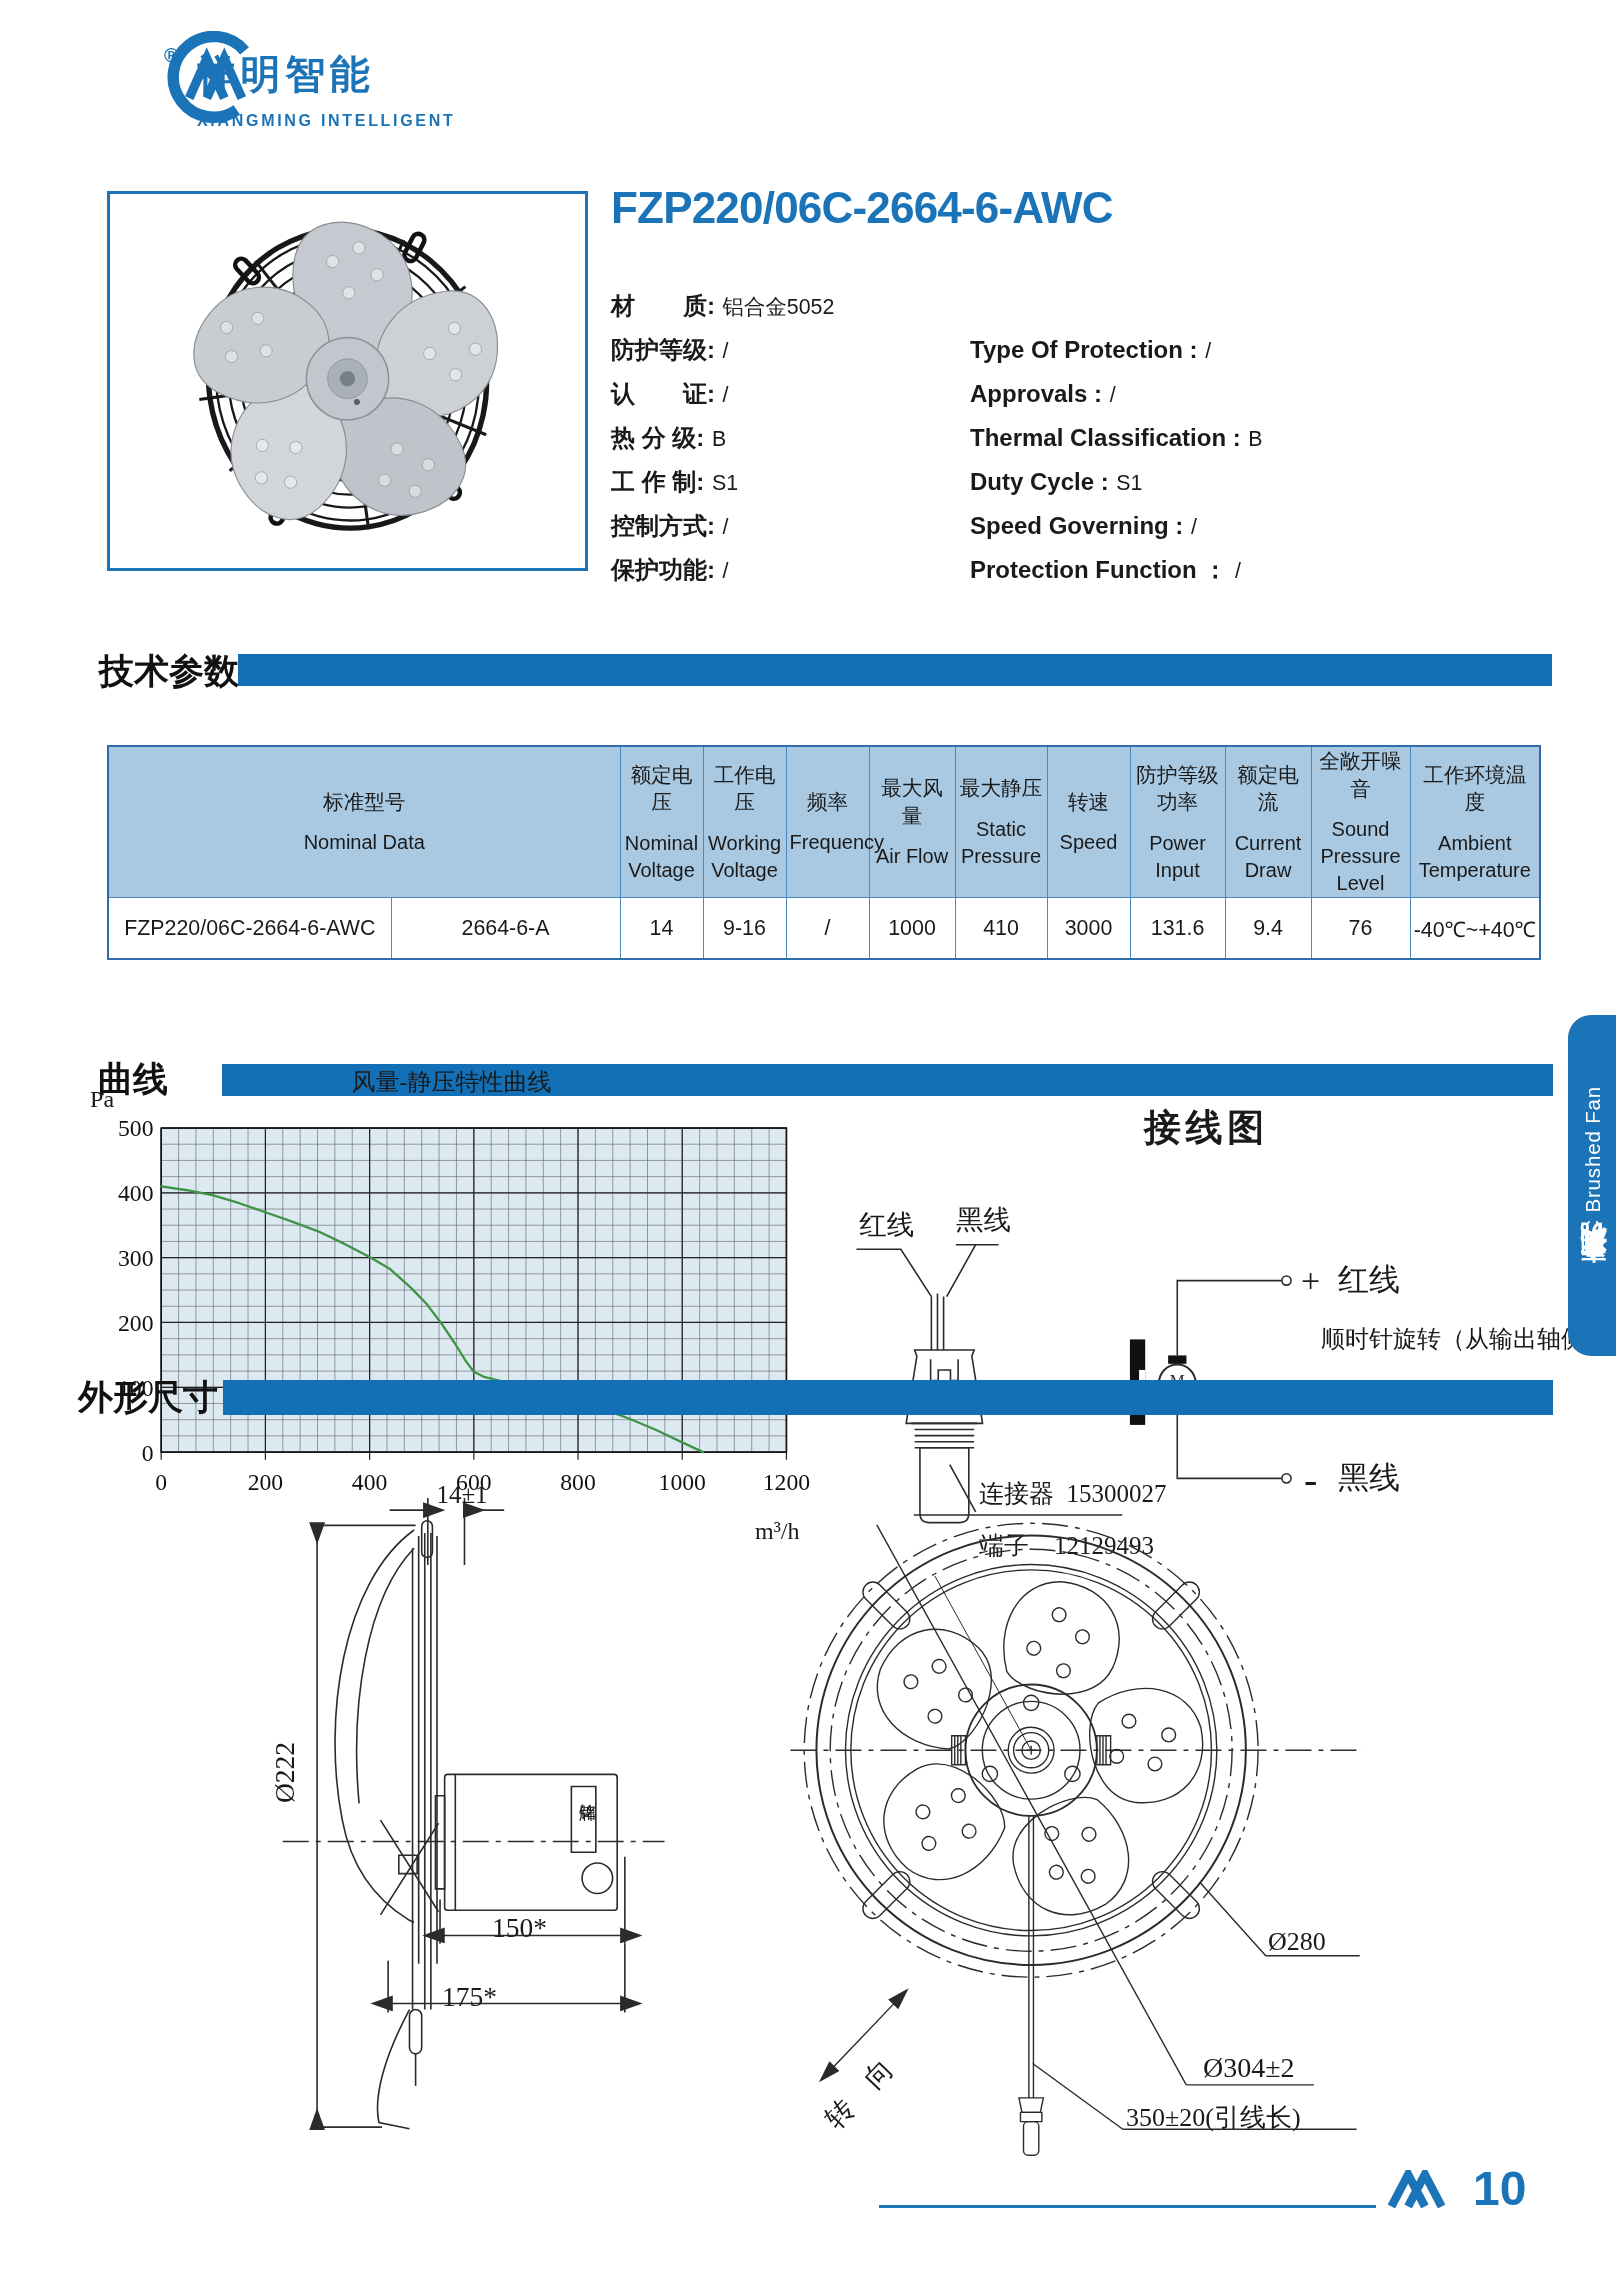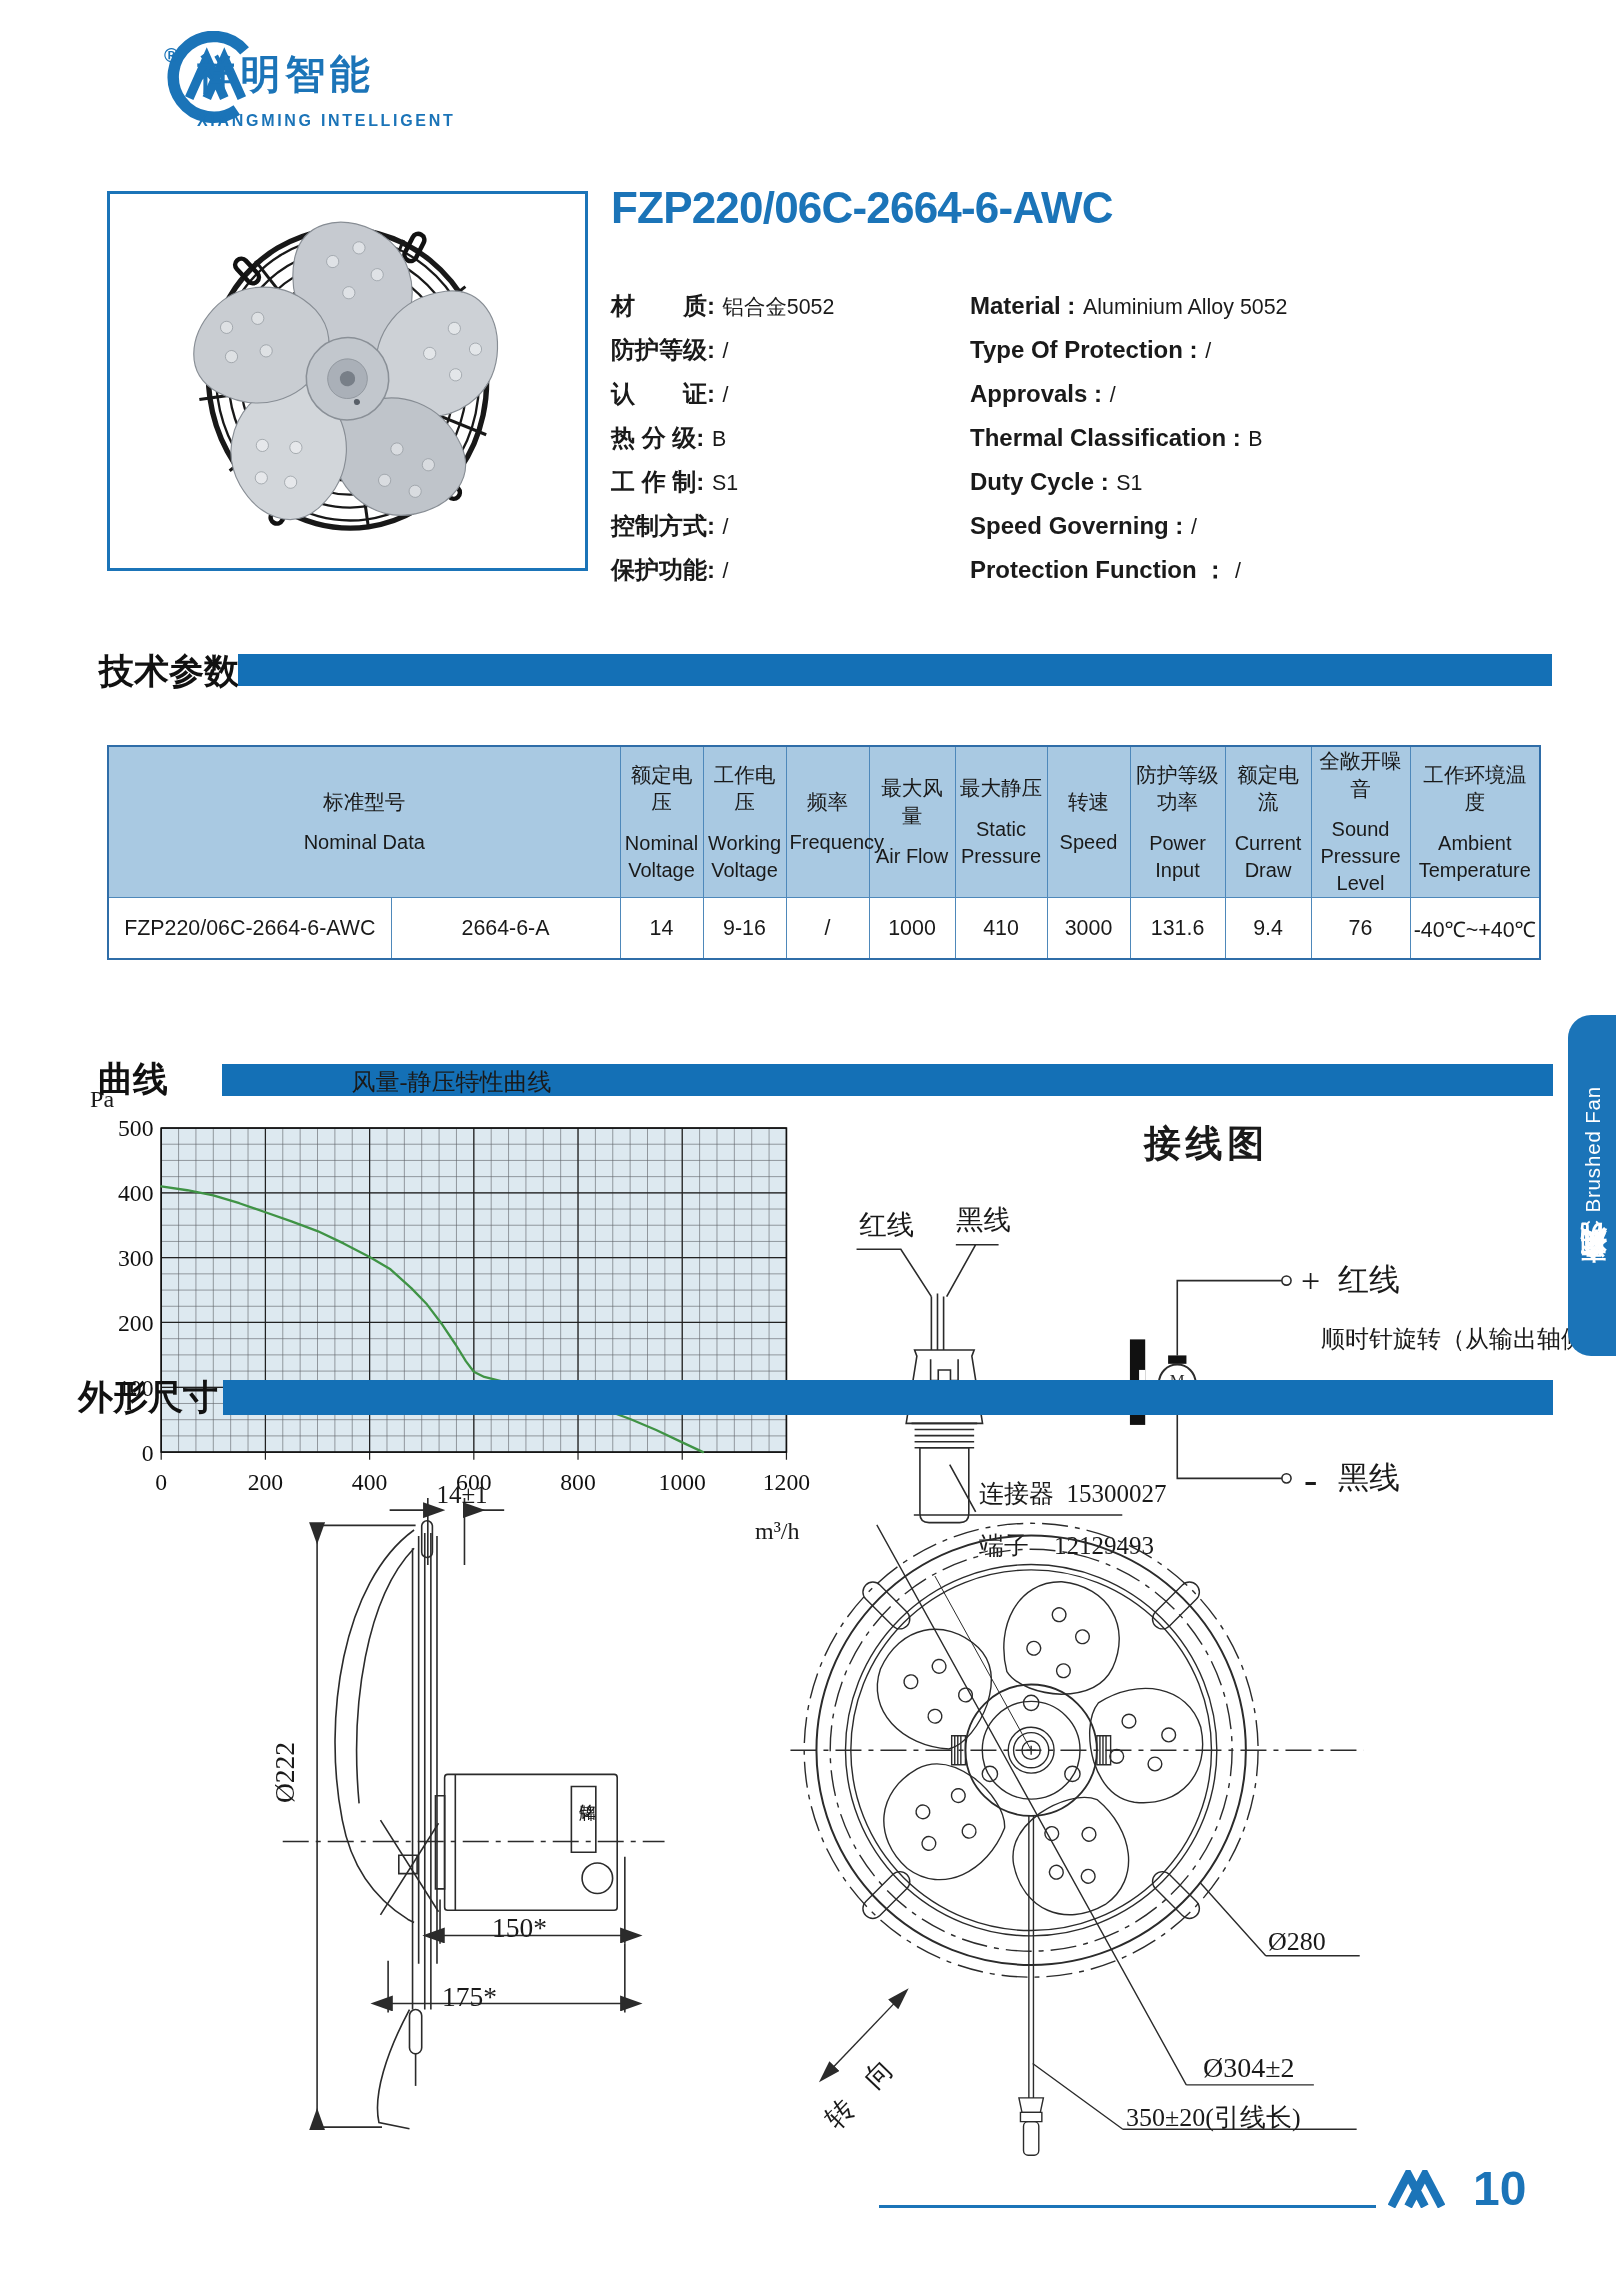--- a/index.html
+++ b/index.html
@@ -144,24 +144,20 @@
     </svg>
   </div>
 
   <div class="product-title">FZP220/06C-2664-6-AWC</div>
 
   <div class="specs">
     <div class="spec-row">
       <div class="spec-cell">
           <span class="spec-label">材　　质:</span>
           <span class="spec-value">铝合金5052</span>
-        </div>
-      <div class="spec-cell">
-          <span class="spec-label">Material :</span>
-          <span class="spec-value">Aluminium Alloy 5052</span>
         </div>
     </div>
     <div class="spec-row">
       <div class="spec-cell">
           <span class="spec-label">防护等级:</span>
           <span class="spec-value">/</span>
         </div>
       <div class="spec-cell">
           <span class="spec-label">Type Of Protection :</span>
           <span class="spec-value">/</span>
@@ -438,21 +434,21 @@
 
         <circle cx="440" cy="415" r="24" stroke-width="2"></circle>
         <path d="M431,424 H449"></path>
       </g>
       <rect x="378" y="358" width="20" height="112" fill="#111"></rect>
       <rect x="390" y="398" width="8" height="30" fill="#fff"></rect>
       <rect x="428" y="379" width="24" height="11" fill="#111"></rect>
       <rect x="428" y="440" width="24" height="11" fill="#111"></rect>
       <text x="440" y="419" text-anchor="middle" font-size="22" font-family="Liberation Serif,serif" fill="#2b2b2b">M</text>
     </svg>
-    <div class="t" style="left:303px;top:37px;font-size:37px;letter-spacing:4.6px;font-weight:600;margin-top:16px;">接线图</div>
+    <div class="t" style="left:303px;top:37px;font-size:37px;letter-spacing:4.6px;font-weight:600;">接线图</div>
     <div class="t" style="left:18.3px;top:141px;font-size:27.5px;">红线</div>
     <div class="t" style="left:115px;top:136px;font-size:27.5px;">黑线</div>
     <div class="t" style="left:138px;top:411px;font-size:25px;"><span>连接器</span>&nbsp;&nbsp;<span>15300027</span></div>
     <div class="t" style="left:138px;top:463px;font-size:25px;"><span>端子</span>&nbsp;&nbsp;&nbsp;&nbsp;<span>12129493</span></div>
     <div class="t" style="left:460px;top:196px;font-size:34px;">+</div>
     <div class="t" style="left:497px;top:193px;font-size:31px;">红线</div>
     <div class="t" style="left:480px;top:257px;font-size:24px;">顺时针旋转（从输出轴侧端看）</div>
     <div class="t" style="left:463px;top:390px;font-size:40px;">-</div>
     <div class="t" style="left:497px;top:391px;font-size:31px;">黑线</div>
   </div>

